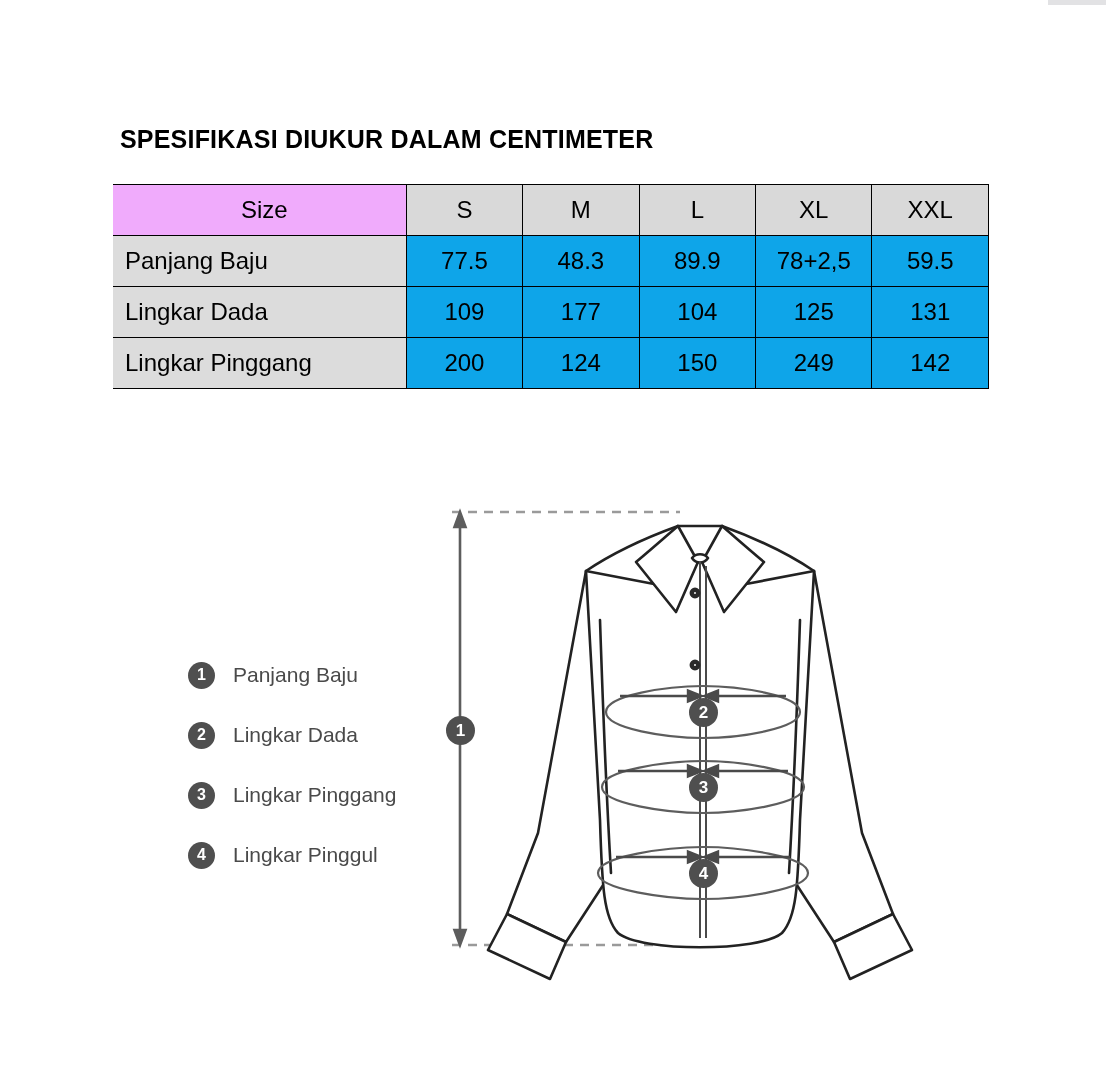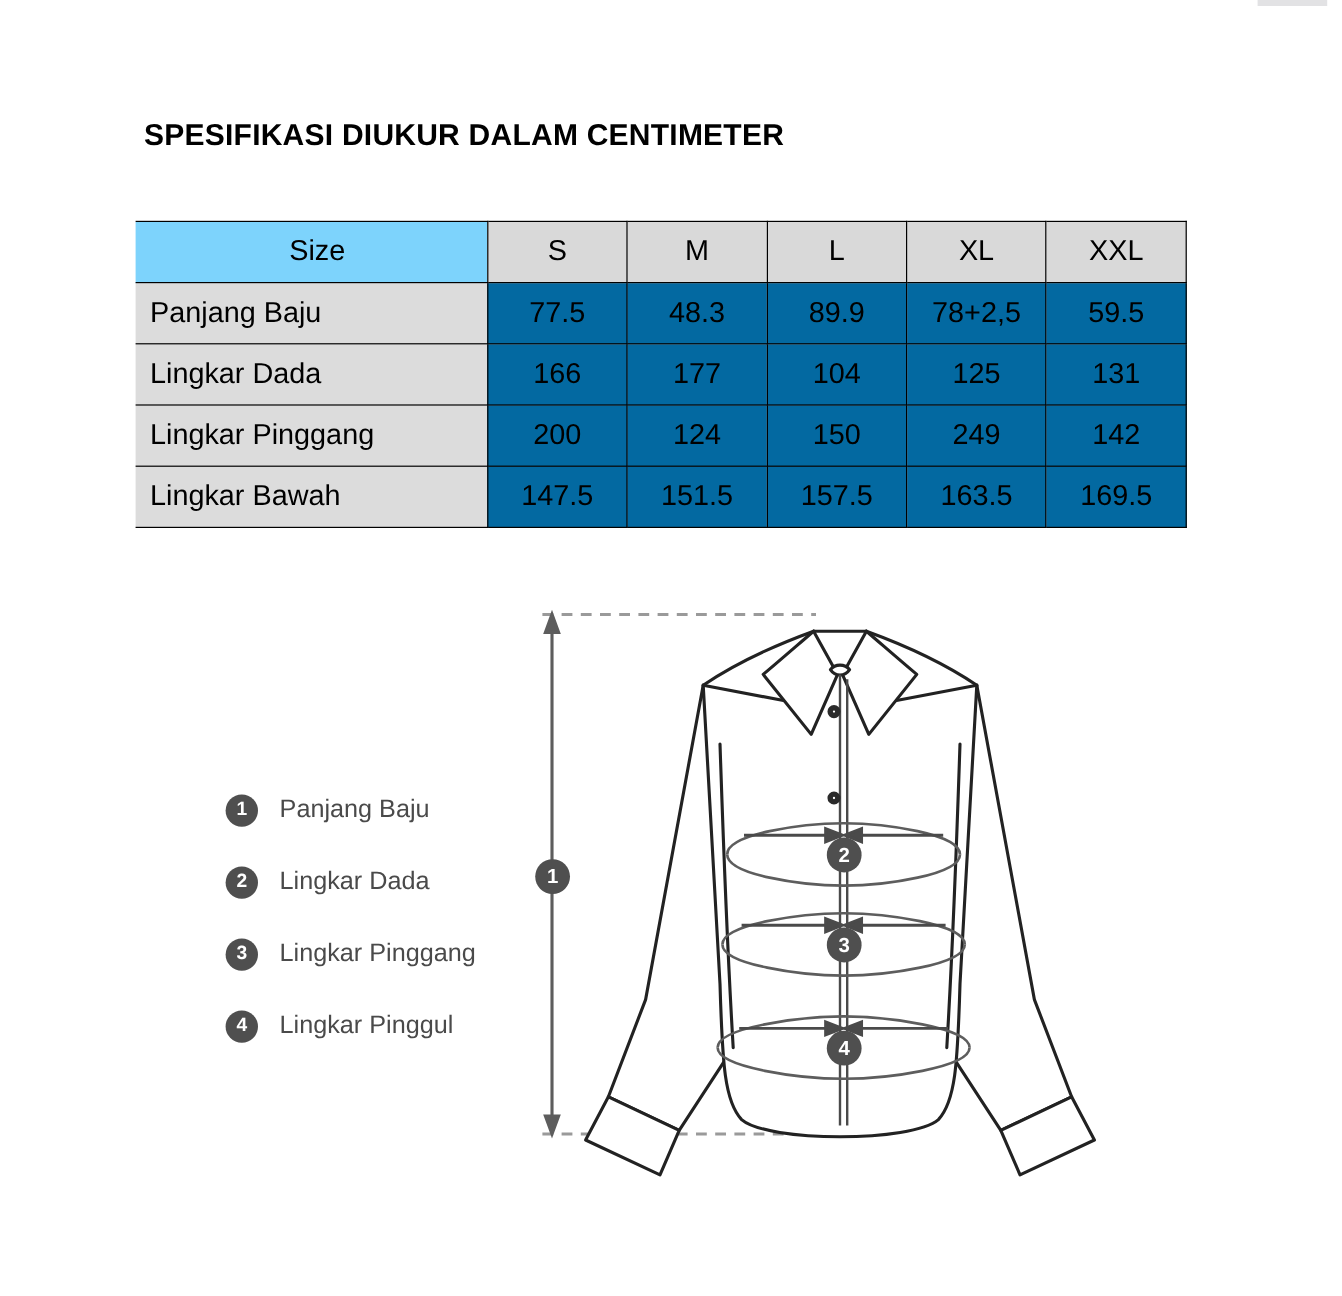--- a/index.html
+++ b/index.html
@@ -22,21 +22,21 @@
     top: 0px;
     left: 1048px;
     width: 58px;
     height: 5px;
     background: #e2e2e4;
   }
 
   .page-title {
     position: absolute;
     left: 120px;
-    top: 99px;
+    top: 125px;
     font-size: 25px;
     font-weight: bold;
     letter-spacing: 0.2px;
     color: #000000;
     white-space: nowrap;
   }
 
   
   .size-table {
     position: absolute;
@@ -47,38 +47,38 @@
     table-layout: fixed;
   }
   .size-table td, .size-table th {
     border: 1px solid #000000;
     height: 50px;
     padding: 0;
     font-weight: normal;
     font-size: 24px;
     text-align: center;
     vertical-align: middle;
-    background: #0369a1;
+    background: #0ea5e9;
     color: #000000;
   }
   .size-table th {
     background: #d9d9d9;
   }
   .size-table th.col-label,
   .size-table td.col-label {
     background: #dcdcdc;
     text-align: left;
     padding-left: 12px;
     width: 292px;
     border-left: none;
   }
   .size-table th.col-label {
     text-align: center;
     padding-left: 10px;
-    background: #7dd3fc;
+    background: #f0abfc;
   }
   .size-table tr:first-child th {
     border-top: 1px solid #000000;
   }
   .size-table col.c-size { width: 292px; }
   .size-table col.c-v { width: 116px; }
 
   
   .diagram {
     position: absolute;
@@ -174,41 +174,33 @@
     <tr>
       <td class="col-label">Panjang Baju</td>
       <td>77.5</td>
       <td>48.3</td>
       <td>89.9</td>
       <td>78+2,5</td>
       <td>59.5</td>
     </tr>
     <tr>
       <td class="col-label">Lingkar Dada</td>
-      <td>166</td>
+      <td>109</td>
       <td>177</td>
       <td>104</td>
       <td>125</td>
       <td>131</td>
     </tr>
     <tr>
       <td class="col-label">Lingkar Pinggang</td>
       <td>200</td>
       <td>124</td>
       <td>150</td>
       <td>249</td>
       <td>142</td>
-    </tr>
-    <tr>
-      <td class="col-label">Lingkar Bawah</td>
-      <td>147.5</td>
-      <td>151.5</td>
-      <td>157.5</td>
-      <td>163.5</td>
-      <td>169.5</td>
     </tr>
   </tbody>
 </table>
 
 <div class="diagram">
 
   <div class="legend">
     <div class="legend-item">
       <div class="badge">1</div>
       <div class="legend-label">Panjang Baju</div>

